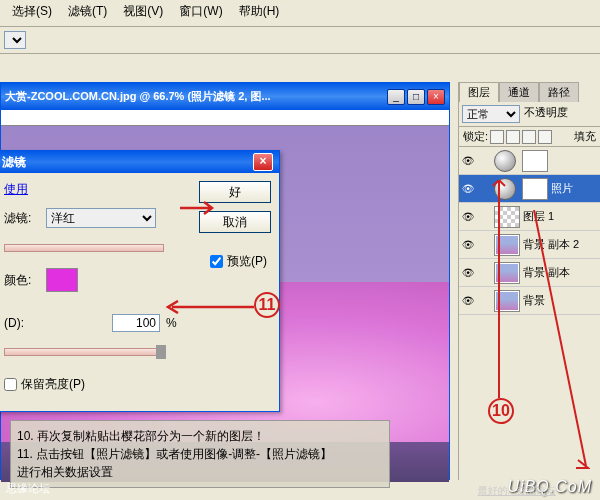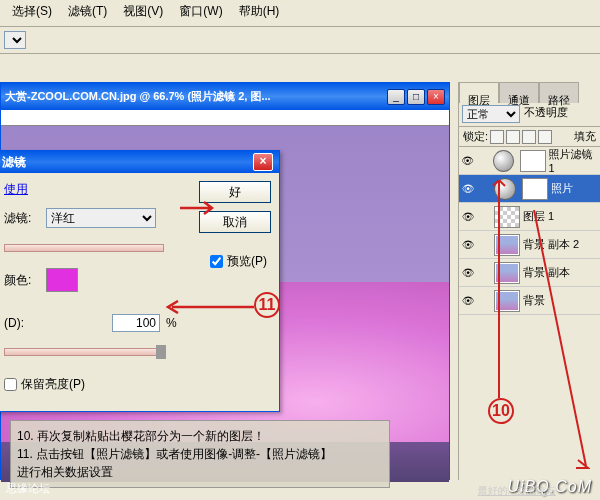--- a/index.html
+++ b/index.html
@@ -29,21 +29,21 @@
 .row select { width: 110px; height: 20px; font-size: 12px; border: 1px solid #7f9db9; }
 .swatch { width: 32px; height: 24px; background: #e030e0; border: 1px solid #888; }
 .slider { width: 160px; height: 20px; position: relative; }
 .slider .track { width: 100%; height: 8px; background: linear-gradient(#f8e8e0,#f0d0c8,#e8c0b8); border: 1px solid #c09088; position: absolute; top: 6px; }
 .slider .thumb { position: absolute; width: 10px; height: 14px; background: #999; top: 3px; }
 .dens-in { width: 48px; height: 18px; border: 1px solid #7f9db9; text-align: right; padding: 8px 3px; font-size: 12px; }
 .ps-btn { width: 72px; height: 22px; background: linear-gradient(#fff,#ece9d8); border: 1px solid #003c74; font-size: 12px; }
 .cb-row { display: flex; align-items: center; gap: 4px; }
 .layers-panel { position: absolute; top: 82px; right: 0; width: 142px; height: 398px; background: #ece9d8; border-left: 1px solid #aca899; }
 .tabs { display: flex; height: 20px; font-size: 11px; }
-.tab { padding: 10px 8px; background: #d4d0c8; border: 1px solid #aca899; border-bottom: none; }
+.tab { padding: 2px 8px; background: #d4d0c8; border: 1px solid #aca899; border-bottom: none; }
 .tab.active { background: #ece9d8; }
 .blend-row { display: flex; padding: 3px; gap: 4px; font-size: 11px; }
 .blend-row select { width: 58px; height: 18px; font-size: 11px; border: 1px solid #7f9db9; }
 .lock-row { padding: 2px 4px; font-size: 11px; display: flex; align-items: center; gap: 2px; border-top: 1px solid #aca899; border-bottom: 1px solid #aca899; }
 .lock-ic { width: 14px; height: 14px; background: #f4f4f0; border: 1px solid #888; }
 .layer-row { display: flex; align-items: center; height: 28px; border-bottom: 1px solid #ccc; font-size: 11px; }
 .layer-row.sel { background: #316ac5; color: #fff; }
 .eye { width: 18px; text-align: center; }
 .link { width: 14px; }
 .thumb-box { width: 26px; height: 22px; background: #fff; border: 1px solid #888; margin: 0 3px; position: relative; }
@@ -152,21 +152,20 @@
     <div class="lock-ic"></div>
     <div class="lock-ic"></div>
     <span style="margin-left:auto">填充</span>
   </div>
   <div id="layer-list">
       <div class="layer-row">
         <div class="eye" style="font-size: 10px;">👁</div>
         <div class="link"></div>
         <div class="adj-ic"></div>
         <div class="thumb-box" style="background: rgb(255, 255, 255);"></div>
-        <span>照片滤镜 1</span>
       </div>
       <div class="layer-row sel">
         <div class="eye" style="font-size: 10px;">👁</div>
         <div class="link"></div>
         <div class="adj-ic"></div>
         <div class="thumb-box" style="background: rgb(255, 255, 255);"></div>
         <span>照片</span>
       </div>
       <div class="layer-row">
         <div class="eye" style="font-size: 10px;">👁</div>

